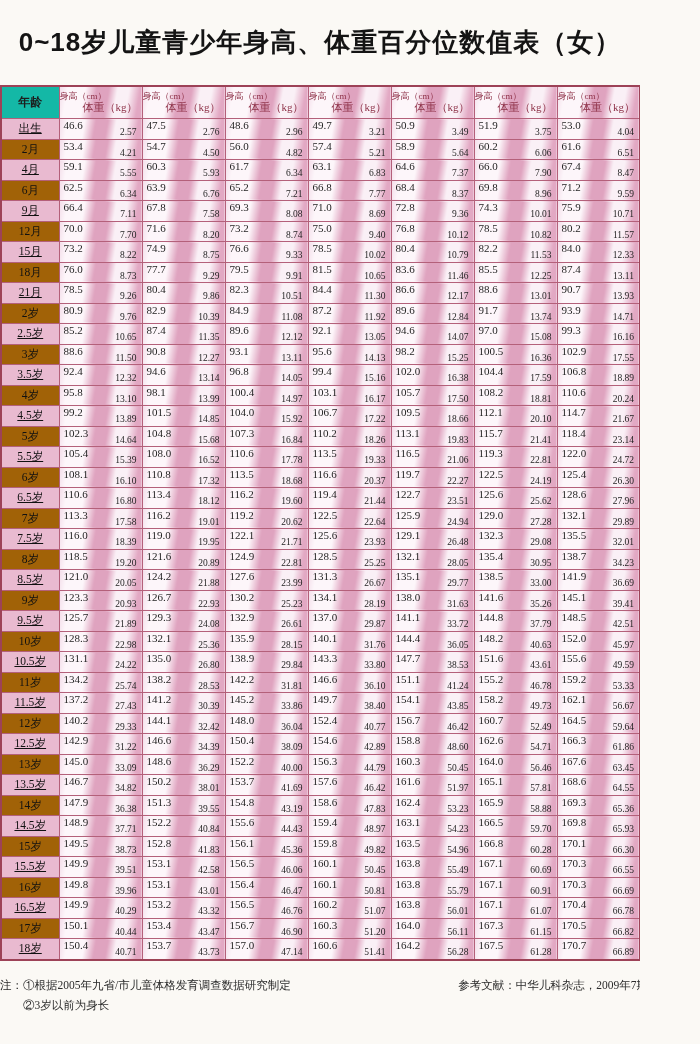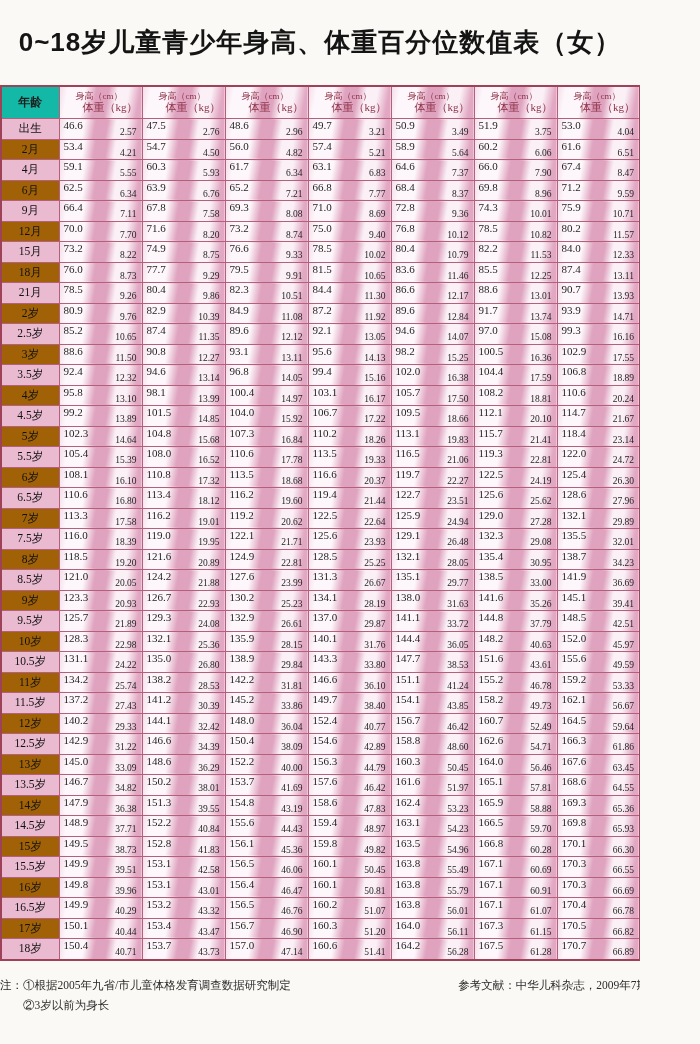--- a/index.html
+++ b/index.html
@@ -41,41 +41,41 @@
   .diag {
     position:relative;
     background:linear-gradient(100deg,
       #f3dce9 0%, #fdf6fa 10%,
       #fdf6fa 30%, #dfa3bf 43%,
       #dfa3bf 57%, #faf0f6 67%,
       #faf0f6 80%, #e2a8c3 93%, #e2a8c3 100%);
   }
   td.sub { height:31px; }
   td.sub .hl {
-    position:absolute; top:3px; left:16px;
+    position:absolute; top:3px; left:0;
     font-size:9px; color:#8e3148; white-space:nowrap;
   }
   td.sub .wl {
     position:absolute; bottom:3px; right:4px;
     font-size:11px; color:#8e3148; white-space:nowrap;margin-top:12px;
   }
   td.cell { height:19.5px; }
   td.cell .h {
     position:absolute; top:0px; left:4px;
     font-size:11px; color:#1f1f1f; line-height:11px; padding-top:1px;
   }
   td.cell .w {
     position:absolute; bottom:1px; right:5px;
     font-size:9.5px; color:#1f1f1f; line-height:9.5px;
   }
   td.age {
     text-align:center; font-size:11.5px; background:#a16207;
     color:#111;
   }
-  td.age.pink { background:#e9bad0; }
+  td.age.pink { background:#e9bad0;text-decoration:underline; }
 
   .notes {
     width:648px; margin:14px auto 0;
     font-size:11.5px; color:#2b2b2b;
     display:flex; justify-content:space-between; align-items:flex-start;
   }
   .notes .left .line { line-height:1.8; }
   .notes .left .line.indent { padding-left:2em;font-family:Liberation Serif, serif; }
   .notes .right { padding-top:0; line-height:1.8; }
 </style>

